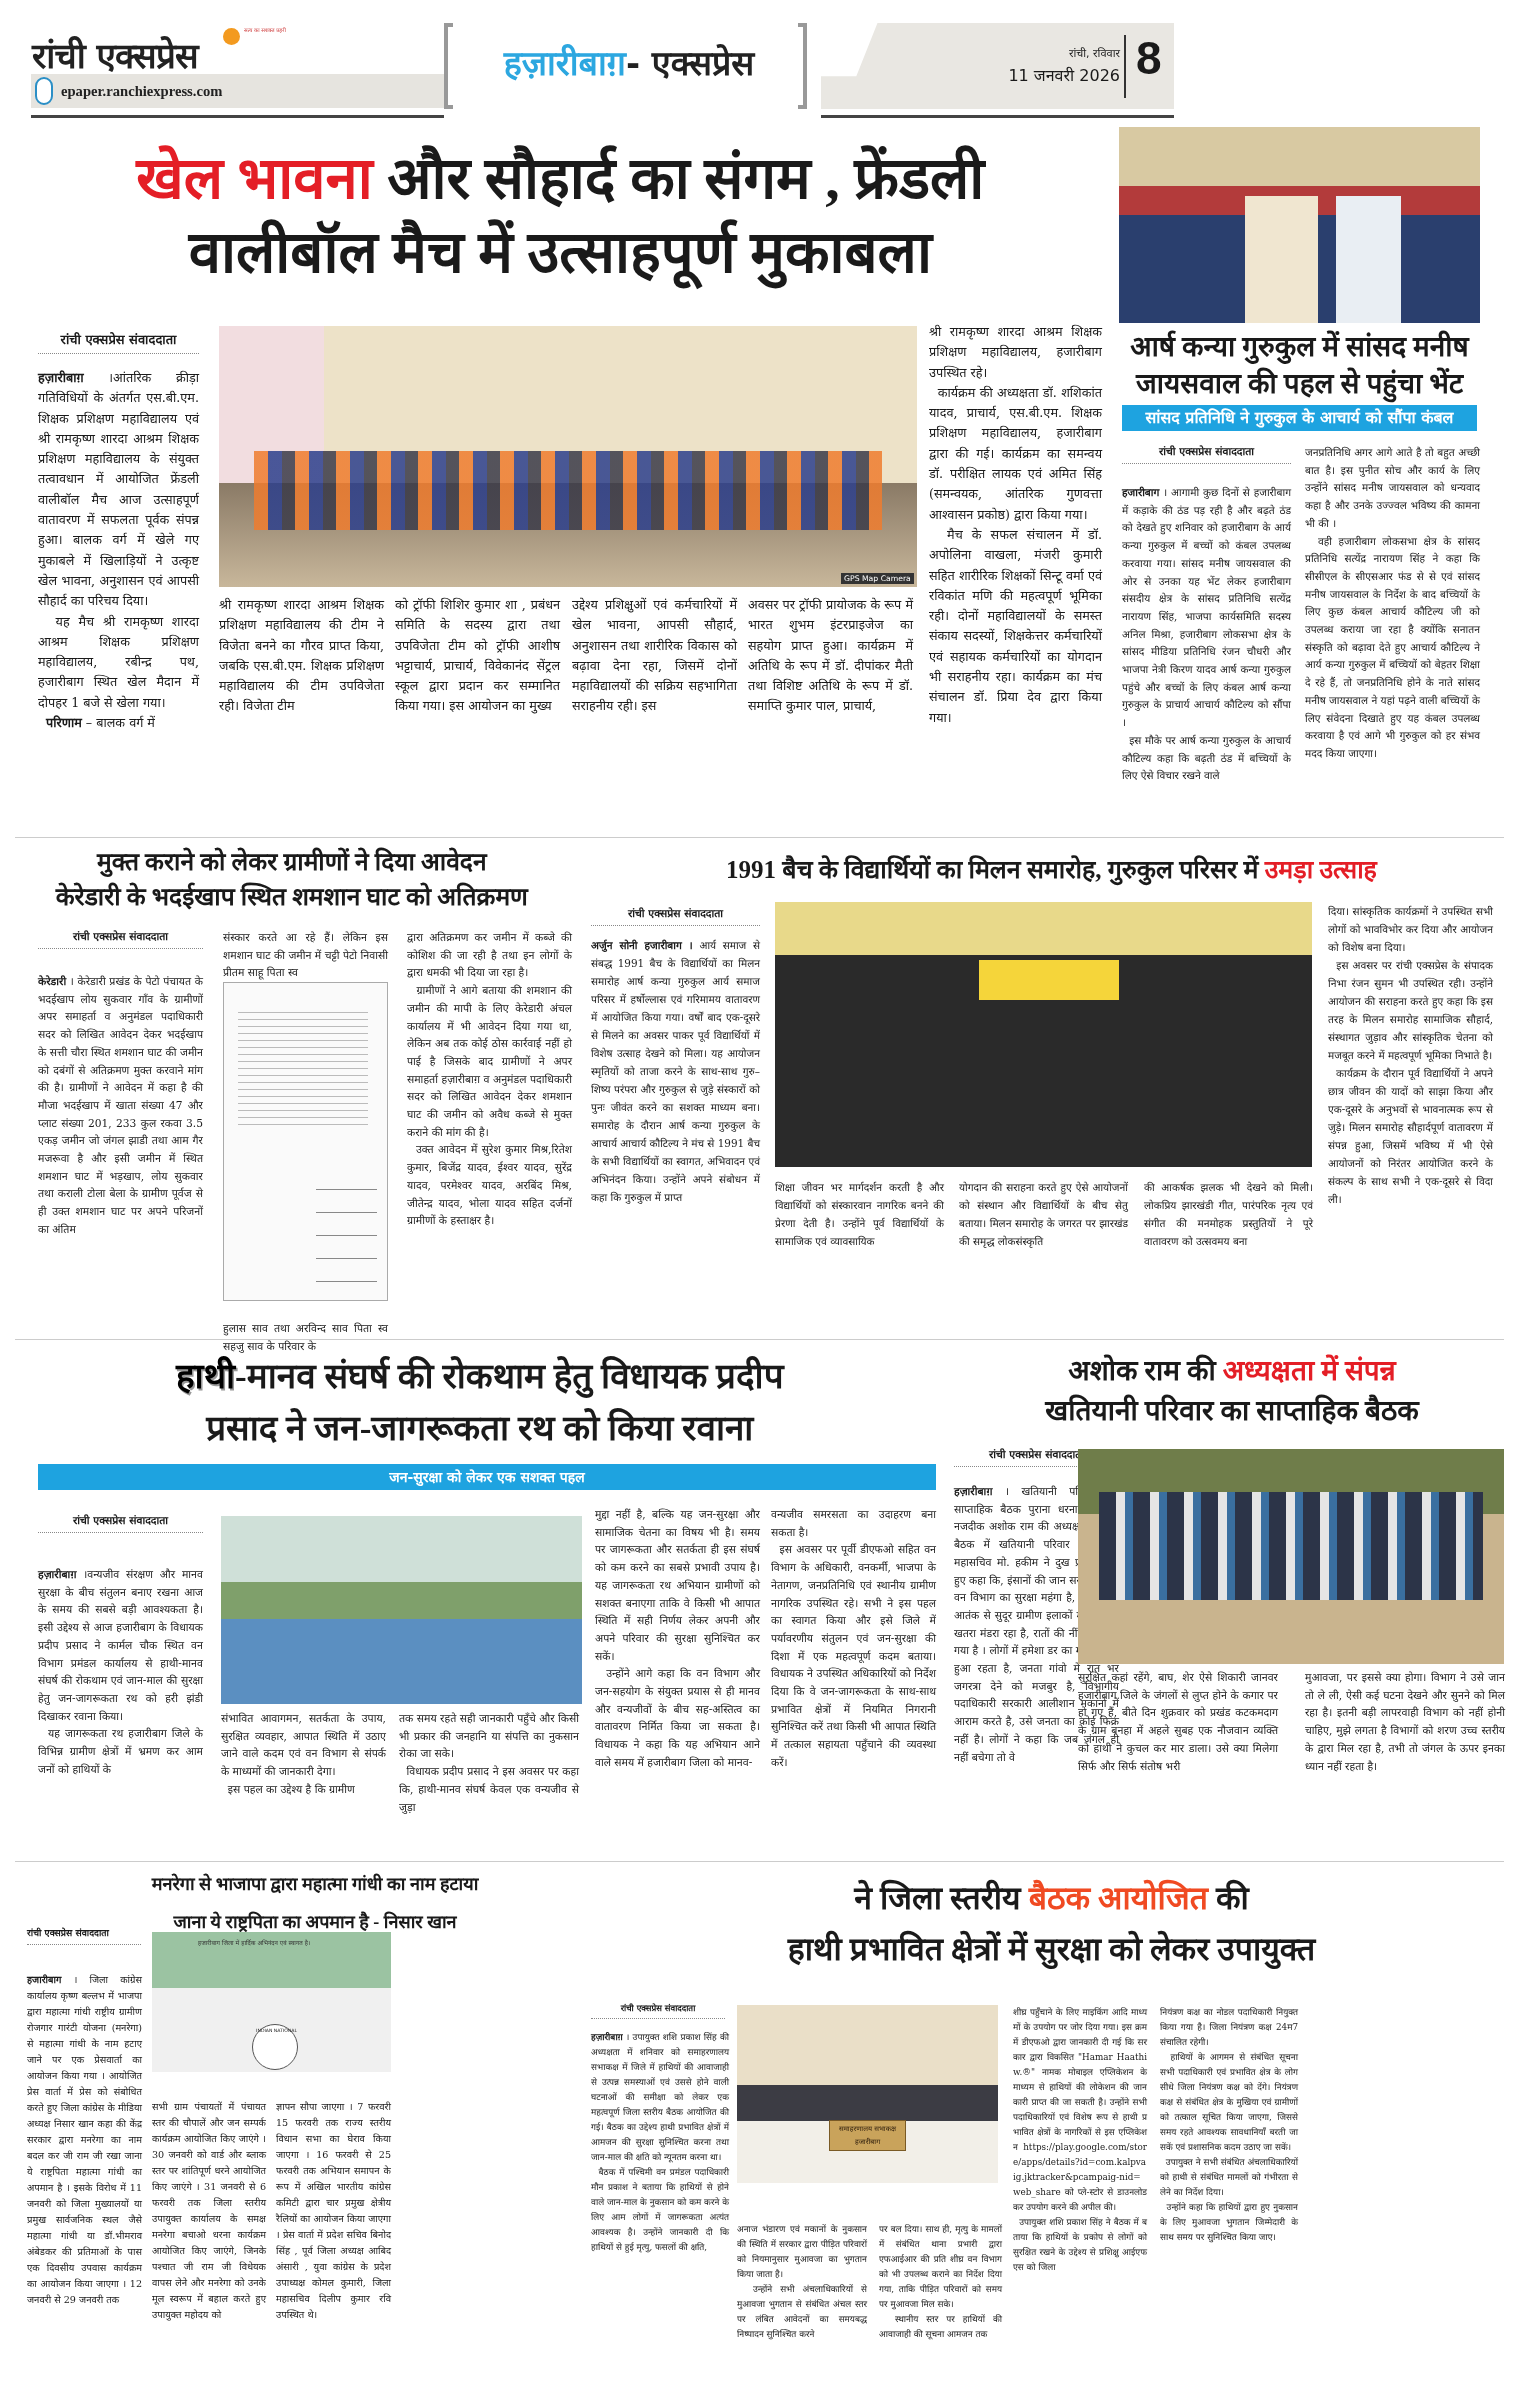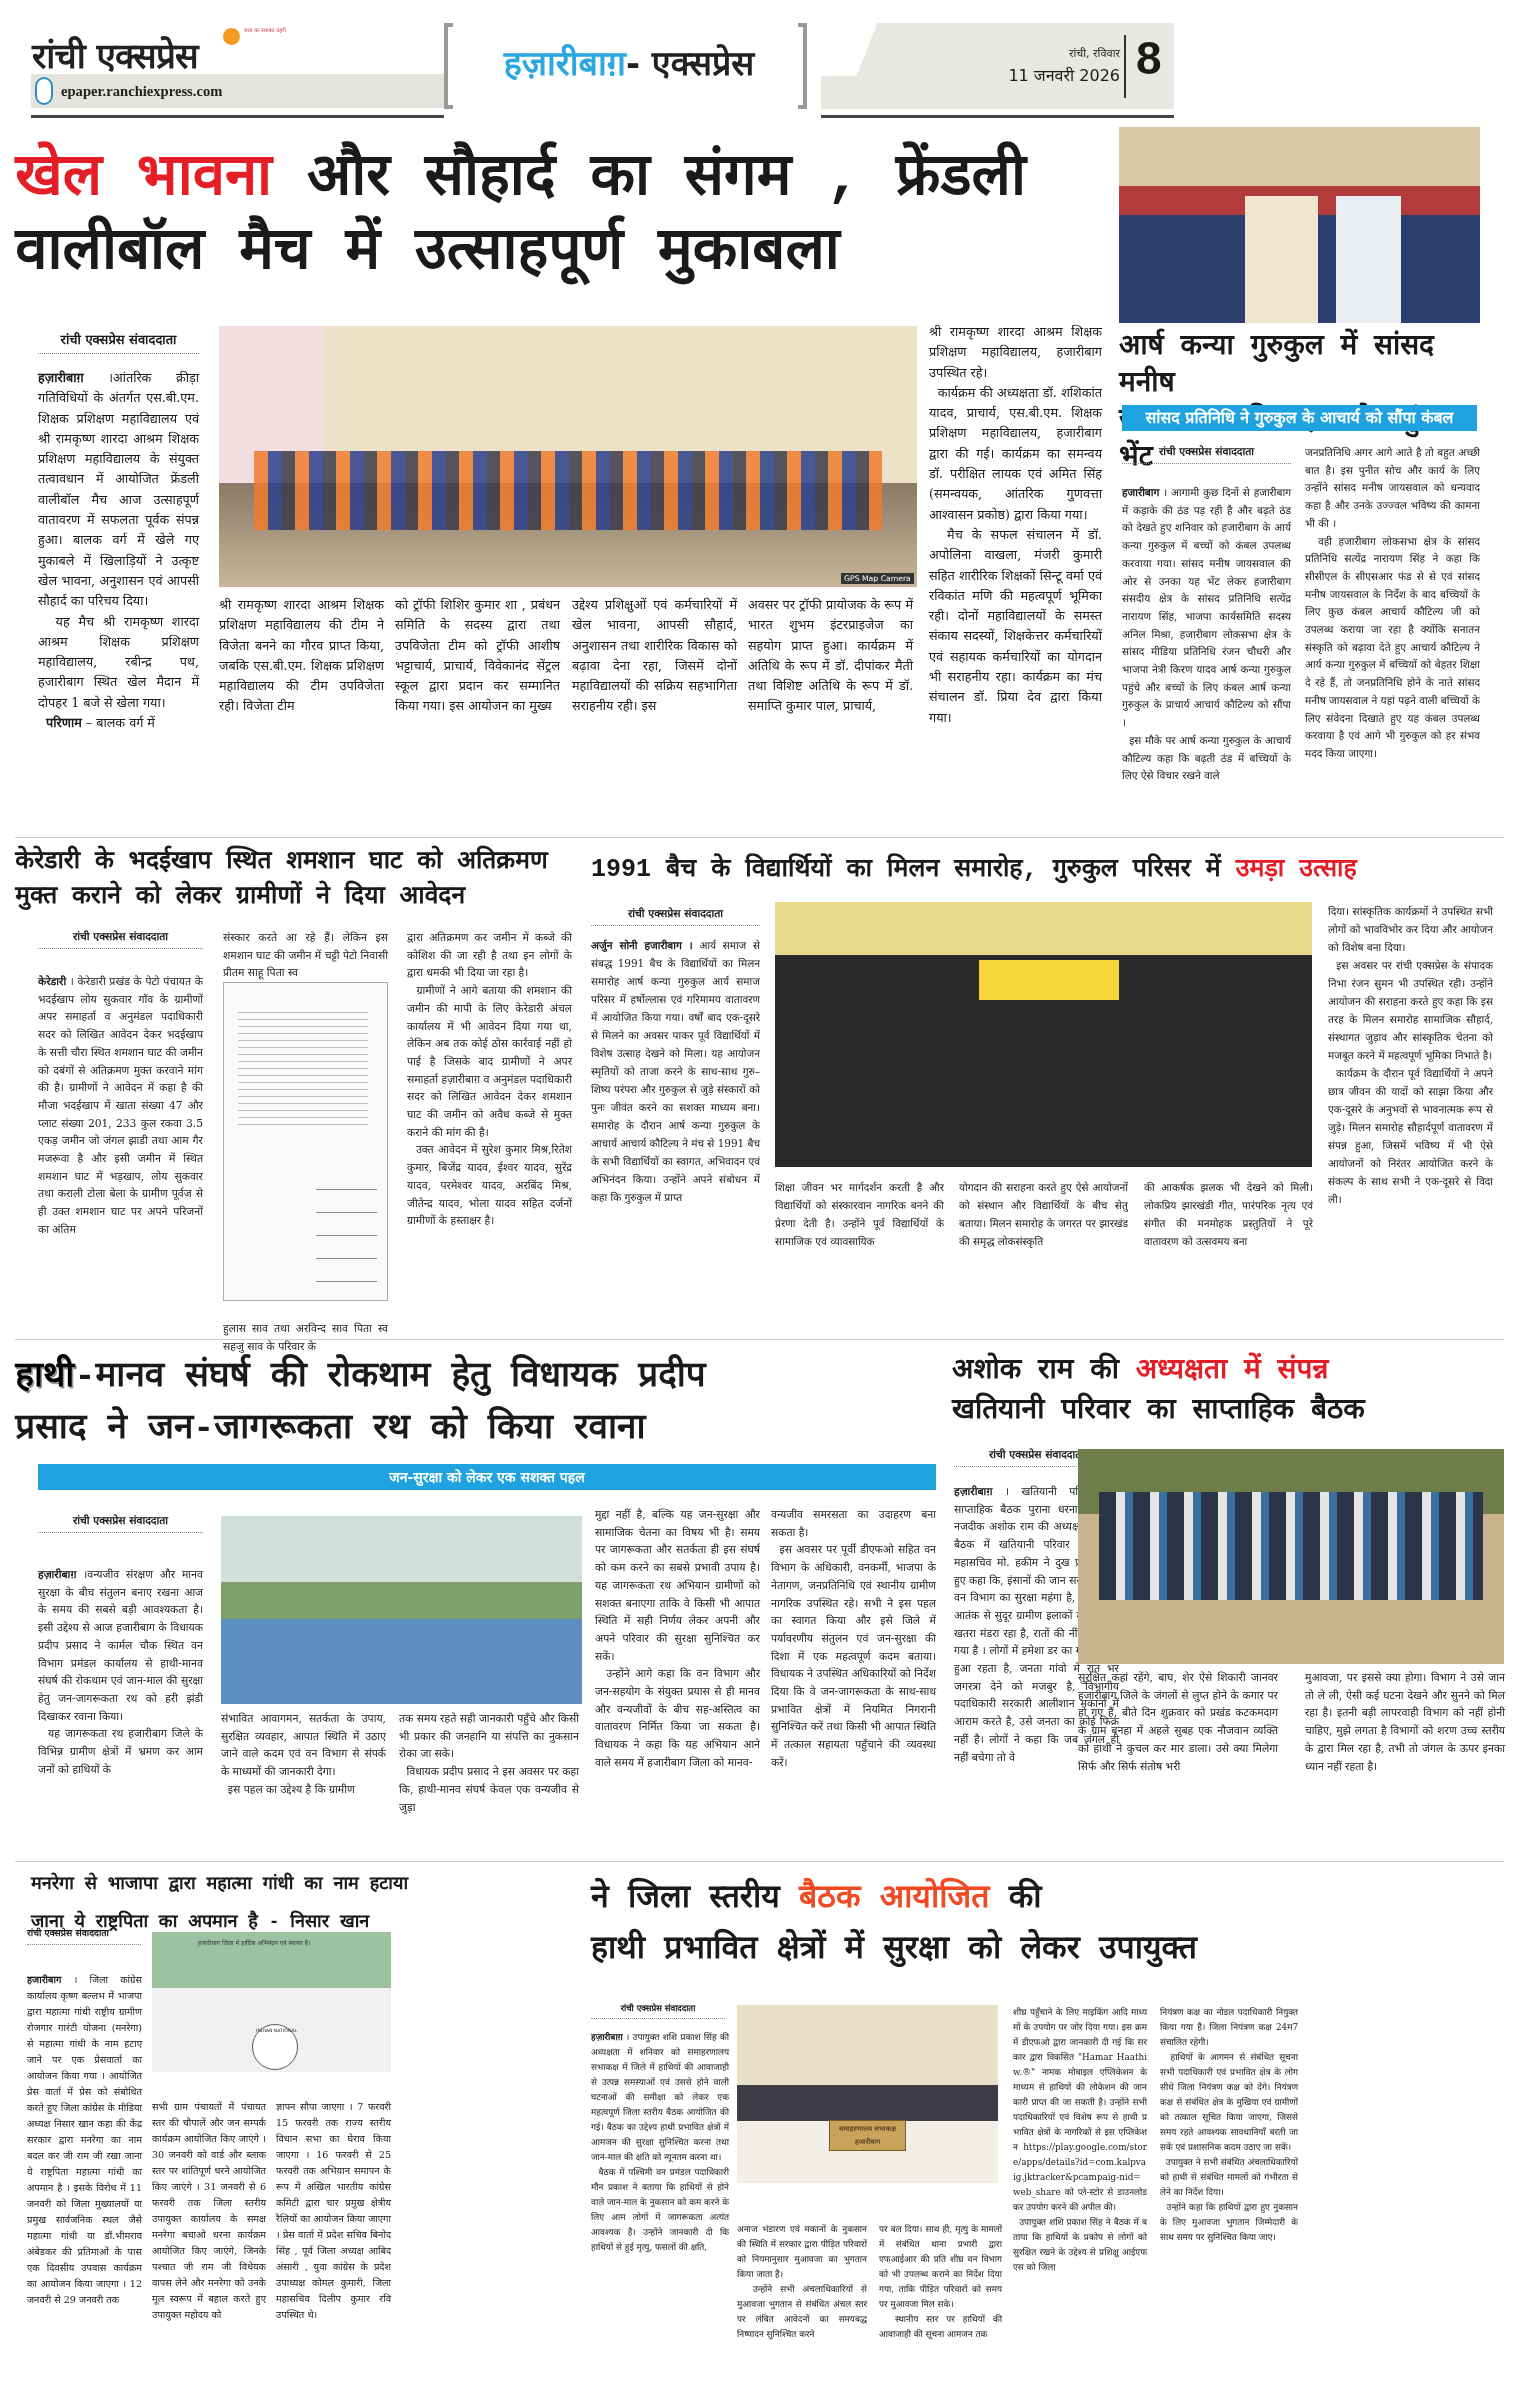--- a/index.html
+++ b/index.html
@@ -1,20 +1,20 @@
 <!DOCTYPE html>
 <html style="font-size:12.3px"><head>
 <meta charset="utf-8">
 <style>
 *{box-sizing:border-box;margin:0;padding:0}
 body{width:1523px;height:2401px;background:#fff;font-family:"DejaVu Sans",sans-serif;color:#1a1a1a;position:relative;overflow:hidden}
 .abs{position:absolute}
 .logo-sun{left:37px;top:23px;width:15.3px;height:15.3px;border-radius:50%;background:#f39a1f}
 
-.h1{font-weight:bold;color:#1a1a1a;font-family:Liberation Mono, monospace}
+.h1{font-weight:bold;text-align:center;color:#1a1a1a;font-family:Liberation Serif, serif}
 .red{color:#e41e26}
 .orange{color:#f04a22}
 .yellow{color:#000000;text-shadow:1.5px 1.5px 0 #999}
 .byline{font-weight:bold;font-size:13px;border-bottom:1.5px dotted #888;padding-bottom:4.6px;text-align:center}
 .col{font-size:12.7px;line-height:20.3px;text-align:justify;font-family:"DejaVu Serif",serif}
 .col b{font-weight:bold}
 .photo{overflow:hidden}
 .sub-bar{background:#1ea3e0;color:#fff;text-align:center;font-weight:bold}
 .rule{background:#ccc}
 .ph-sky{background:linear-gradient(#eae3d2,#d9ccb0 55%,#c7b69a)}
@@ -72,22 +72,22 @@
   <div>जायसवाल की पहल से पहुंचा भेंट</div>
 </div>
 <div class="abs sub-bar" style="left:1122px;top:405px;width:355px;height:26px;font-size:16px;line-height:26px">सांसद प्रतिनिधि ने गुरुकुल के आचार्य को सौंपा कंबल</div>
 <div class="abs byline" style="left:1122px;top:444px;width:169px;font-size:10.7px">रांची एक्सप्रेस संवाददाता</div>
 <div class="abs col" style="left:1122px;top:484px;width:169px;font-size:10.4px;line-height:17.7px"><b>हजारीबाग</b> । आगामी कुछ दिनों से हजारीबाग में कड़ाके की ठंड पड़ रही है और बढ़ते ठंड को देखते हुए शनिवार को हजारीबाग के आर्य कन्या गुरुकुल में बच्चों को कंबल उपलब्ध करवाया गया। सांसद मनीष जायसवाल की ओर से उनका यह भेंट लेकर हजारीबाग संसदीय क्षेत्र के सांसद प्रतिनिधि सत्येंद्र नारायण सिंह, भाजपा कार्यसमिति सदस्य अनिल मिश्रा, हजारीबाग लोकसभा क्षेत्र के सांसद मीडिया प्रतिनिधि रंजन चौधरी और भाजपा नेत्री किरण यादव आर्ष कन्या गुरुकुल पहुंचे और बच्चों के लिए कंबल आर्ष कन्या गुरुकुल के प्राचार्य आचार्य कौटिल्य को सौंपा ।<br>&nbsp;&nbsp;इस मौके पर आर्ष कन्या गुरुकुल के आचार्य कौटिल्य कहा कि बढ़ती ठंड में बच्चियों के लिए ऐसे विचार रखने वाले</div>
 <div class="abs col" style="left:1305px;top:444px;width:175px;font-size:10.4px;line-height:17.7px">जनप्रतिनिधि अगर आगे आते है तो बहुत अच्छी बात है। इस पुनीत सोच और कार्य के लिए उन्होंने सांसद मनीष जायसवाल को धन्यवाद कहा है और उनके उज्ज्वल भविष्य की कामना भी की ।<br>&nbsp;&nbsp;वही हजारीबाग लोकसभा क्षेत्र के सांसद प्रतिनिधि सत्येंद्र नारायण सिंह ने कहा कि सीसीएल के सीएसआर फंड से से एवं सांसद मनीष जायसवाल के निर्देश के बाद बच्चियों के लिए कुछ कंबल आचार्य कौटिल्य जी को उपलब्ध कराया जा रहा है क्योंकि सनातन संस्कृति को बढ़ावा देते हुए आचार्य कौटिल्य ने आर्य कन्या गुरुकुल में बच्चियों को बेहतर शिक्षा दे रहे हैं, तो जनप्रतिनिधि होने के नाते सांसद मनीष जायसवाल ने यहां पढ़ने वाली बच्चियों के लिए संवेदना दिखाते हुए यह कंबल उपलब्ध करवाया है एवं आगे भी गुरुकुल को हर संभव मदद किया जाएगा।</div>
 
 <div class="abs rule" style="left:15.3px;top:837px;width:1489px;height:0.8px"></div>
 
 <div class="abs h1" style="left:15.3px;top:844px;width:553px;font-size:24.6px;line-height:35px">
+  <div>मुक्त कराने को लेकर ग्रामीणों ने दिया आवेदन</div>
   <div>केरेडारी के भदईखाप स्थित शमशान घाट को अतिक्रमण</div>
-  <div>मुक्त कराने को लेकर ग्रामीणों ने दिया आवेदन</div>
 </div>
 <div class="abs byline" style="left:38px;top:929px;width:165px;font-size:10.7px">रांची एक्सप्रेस संवाददाता</div>
 <div class="abs col" style="left:38px;top:973px;width:165px;font-size:10.7px;line-height:17.7px"><b>केरेडारी</b> । केरेडारी प्रखंड के पेटो पंचायत के भदईखाप लोय सुकवार गाँव के ग्रामीणों अपर समाहर्ता व अनुमंडल पदाधिकारी सदर को लिखित आवेदन देकर भदईखाप के सत्ती चौरा स्थित शमशान घाट की जमीन को दबंगों से अतिक्रमण मुक्त करवाने मांग की है। ग्रामीणों ने आवेदन में कहा है की मौजा भदईखाप में खाता संख्या 47 और प्लाट संख्या 201, 233 कुल रकवा 3.5 एकड़ जमीन जो जंगल झाडी तथा आम गैर मजरूवा है और इसी जमीन में स्थित शमशान घाट में भड़खाप, लोय सुकवार तथा कराली टोला बेला के ग्रामीण पूर्वज से ही उक्त शमशान घाट पर अपने परिजनों का अंतिम</div>
 <div class="abs col" style="left:223px;top:929px;width:165px;font-size:10.7px;line-height:17.7px">संस्कार करते आ रहे हैं। लेकिन इस शमशान घाट की जमीन में चट्टी पेटो निवासी प्रीतम साहू पिता स्व</div>
 <div class="abs" style="left:223px;top:982px;width:165px;height:319px;border:0.8px solid #aaa;background:#fafafa">
   <div class="abs" style="left:14px;top:23px;width:130px;height:123px;background:repeating-linear-gradient(#fafafa 0 6.1px,#bbb 6.1px 7px)"></div>
   <div class="abs" style="left:92px;top:184px;width:61px;height:123px;background:repeating-linear-gradient(#fafafa 0 10.7px,#888 10.7px 11.5px)"></div>
 </div>
 <div class="abs col" style="left:223px;top:1320px;width:165px;font-size:10.7px;line-height:17.7px">हुलास साव तथा अरविन्द साव पिता स्व सहजु साव के परिवार के</div>
 <div class="abs col" style="left:407px;top:929px;width:165px;font-size:10.7px;line-height:17.7px">द्वारा अतिक्रमण कर जमीन में कब्जे की कोशिश की जा रही है तथा इन लोगों के द्वारा धमकी भी दिया जा रहा है।<br>&nbsp;&nbsp;ग्रामीणों ने आगे बताया की शमशान की जमीन की मापी के लिए केरेडारी अंचल कार्यालय में भी आवेदन दिया गया था, लेकिन अब तक कोई ठोस कार्रवाई नहीं हो पाई है जिसके बाद ग्रामीणों ने अपर समाहर्ता हज़ारीबाग़ व अनुमंडल पदाधिकारी सदर को लिखित आवेदन देकर शमशान घाट की जमीन को अवैध कब्जे से मुक्त कराने की मांग की है।<br>&nbsp;&nbsp;उक्त आवेदन में सुरेश कुमार मिश्र,रितेश कुमार, बिजेंद्र यादव, ईश्वर यादव, सुरेंद्र यादव, परमेश्वर यादव, अरबिंद मिश्र, जीतेन्द्र यादव, भोला यादव सहित दर्जनों ग्रामीणों के हस्ताक्षर है।</div>

